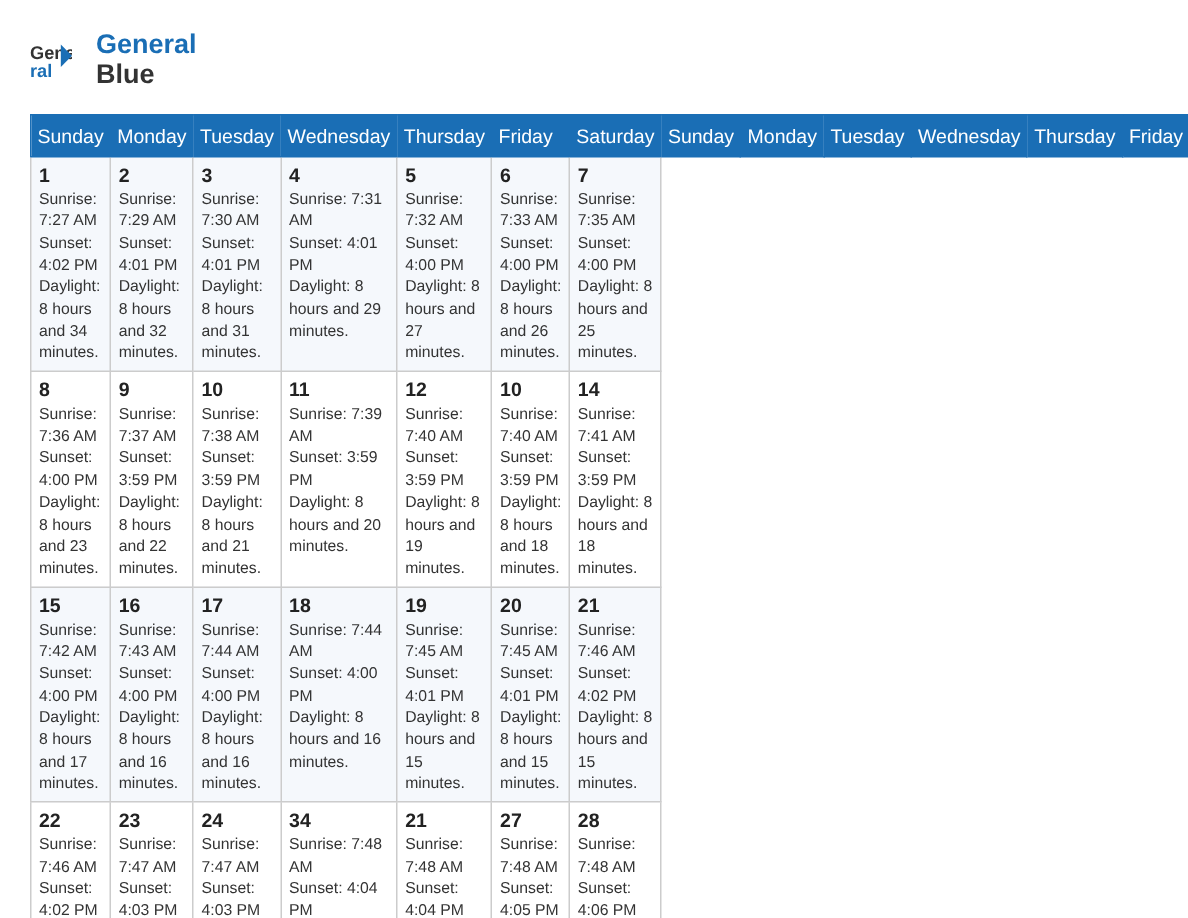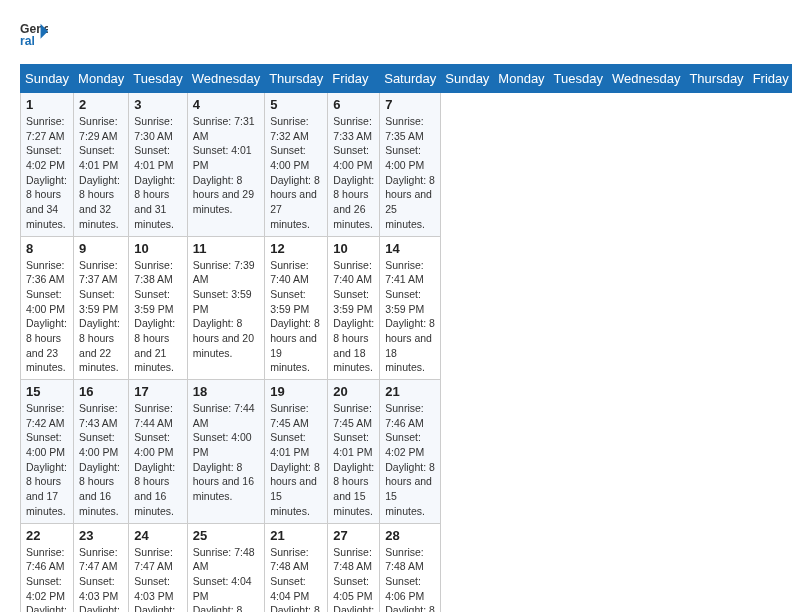--- a/index.html
+++ b/index.html
@@ -90,20 +90,25 @@
 </head>
 <body>
 
 <div class="header">
   <div class="logo">
     <svg class="logo-icon" viewBox="0 0 30 30">
       <text x="0" y="14" font-size="13" font-weight="bold" fill="#333">Gene</text>
       <text x="0" y="27" font-size="13" font-weight="bold" fill="#1a6eb5">ral</text>
       <polygon points="22,4 30,12 22,20" fill="#1a6eb5"></polygon>
     </svg>
+    <div>
+      <div class="logo-text">
+        <span>General</span><br>Blue
+      </div>
+    </div>
   </div>
   <div class="title-block">
     <div class="month-title"></div>
     <div class="subtitle"></div>
   </div>
 </div>
 
 <table>
   <thead>
     <tr>
@@ -220,21 +225,21 @@
         </td>
         <td>
           <span class="day-num">23</span>
           <div class="day-info">Sunrise: 7:47 AM<br>Sunset: 4:03 PM<br>Daylight: 8 hours and 15 minutes.</div>
         </td>
         <td>
           <span class="day-num">24</span>
           <div class="day-info">Sunrise: 7:47 AM<br>Sunset: 4:03 PM<br>Daylight: 8 hours and 15 minutes.</div>
         </td>
         <td>
-          <span class="day-num">25</span>
+          <span class="day-num">34</span>
           <div class="day-info">Sunrise: 7:48 AM<br>Sunset: 4:04 PM<br>Daylight: 8 hours and 16 minutes.</div>
         </td>
         <td>
           <span class="day-num">21</span>
           <div class="day-info">Sunrise: 7:48 AM<br>Sunset: 4:04 PM<br>Daylight: 8 hours and 16 minutes.</div>
         </td>
         <td>
           <span class="day-num">27</span>
           <div class="day-info">Sunrise: 7:48 AM<br>Sunset: 4:05 PM<br>Daylight: 8 hours and 16 minutes.</div>
         </td>

